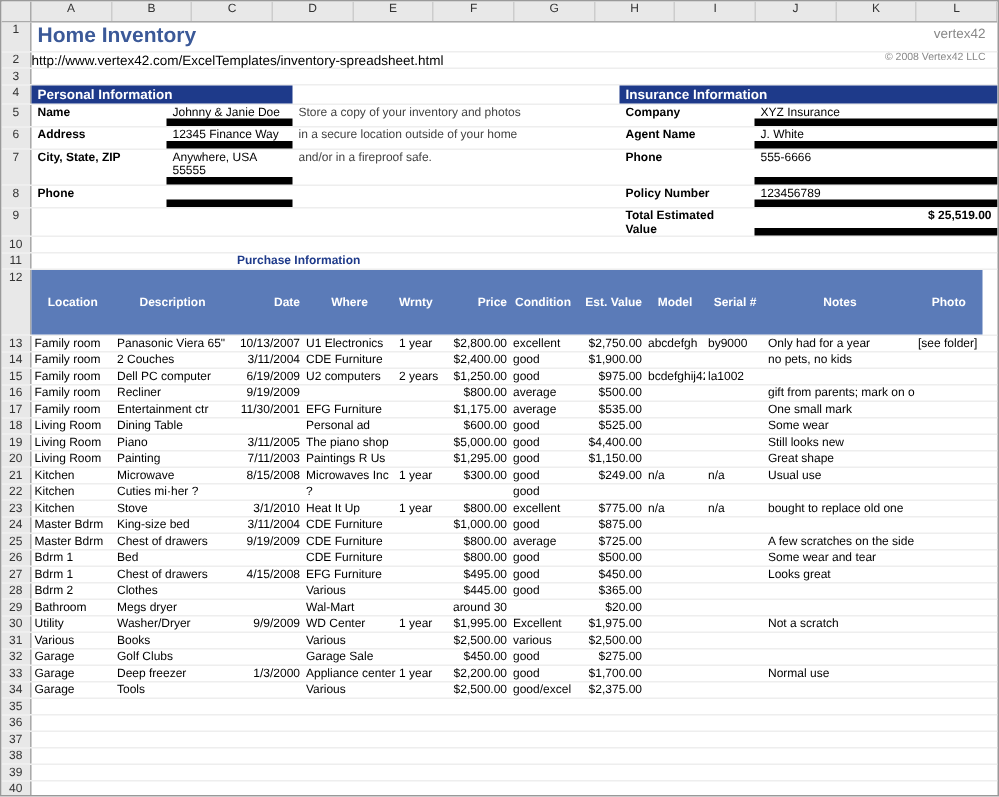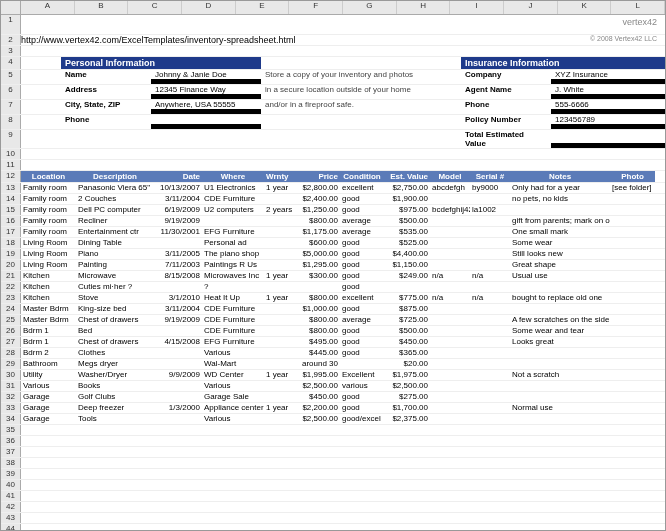--- a/index.html
+++ b/index.html
@@ -8,38 +8,38 @@
 .colhead { display: flex; height: 14px; background: #e8e8e8; border-bottom: 1px solid #aaa; }
 .colhead .rh { width: 20px; border-right: 1px solid #aaa; }
 .colhead .ch { flex: 1; text-align: center; font-size: 8px; color: #333; border-right: 1px solid #ccc; min-width: 50px; }
 .row { display: flex; min-height: 11px; border-bottom: 1px solid #eee; }
 .row .rn { width: 20px; text-align: center; font-size: 8px; color: #333; background: #e8e8e8; border-right: 1px solid #aaa; flex-shrink: 0; }
 .row .cell { padding: 0 2px; font-size: 8px; overflow: hidden; white-space: nowrap; }
 .title-row { height: 20px; }
 .title-row .title { color: #3b5998; font-size: 14px; font-weight: bold; padding-left: 4px; }
 .section-hdr { background: #1e3a8a; color: #fff; font-weight: bold; padding: 1px 4px; font-size: 9px; }
 .note-text { font-size: 8px; color: #444; padding: 0 4px; }
-.tbl-hdr { background: #5b7bb8; color: #fff; font-weight: bold; font-size: 8px; text-align: center; padding: 1px 2px; }
+.tbl-hdr { background: #5b7bb8; color: #fff; font-weight: bold; font-size: 8px; text-align: center; padding: 17px 2px; }
 .subhdr { color: #1e3a8a; font-weight: bold; font-size: 8px; padding: 0 4px; }
 .copyright { font-size: 7px; color: #888; text-align: right; padding-right: 8px; }
 .flex1 { flex: 1; }
 .c-loc { width: 55px; }
 .c-desc { width: 78px; }
 .c-date { width: 48px; text-align: right; }
 .c-where { width: 62px; }
 .c-wrty { width: 30px; text-align: left; }
 .c-price { width: 46px; text-align: right; }
 .c-cond { width: 44px; }
 .c-est { width: 46px; text-align: right; }
 .c-model { width: 40px; }
 .c-serial { width: 40px; }
 .c-notes { width: 100px; }
 .c-photo { width: 45px; }
 .info-block { display: flex; }
-.info-left { width: 200px; margin-left: 40px; }
+.info-left { width: 174px; }
 .info-mid { width: 200px; }
 .info-right { width: 252px; margin-left: auto; }
 .ir { display: flex; min-height: 11px; }
 .ir .lbl { width: 90px; font-weight: bold; font-size: 8px; padding: 0 4px; }
 .ir .val { flex: 1; border-bottom: 5px solid #000000; font-size: 8px; padding: 0 4px; }
 .total-val { text-align: right; font-weight: bold; }
 .logo { position: absolute; top: 16px; right: 8px; font-size: 9px; color: #888; }
 </style>
 </head>
 <body>
@@ -58,20 +58,21 @@
     <div class="ch c-cond">G</div>
     <div class="ch c-est">H</div>
     <div class="ch c-model">I</div>
     <div class="ch c-serial">J</div>
     <div class="ch c-notes">K</div>
     <div class="ch c-photo">L</div>
   </div>
 
   <div class="row title-row">
     <div class="rn">1</div>
+    <div class="title">Home Inventory</div>
   </div>
 
   <div class="row">
     <div class="rn">2</div>
     <div class="link flex1">http://www.vertex42.com/ExcelTemplates/inventory-spreadsheet.html</div>
     <div class="copyright">© 2008 Vertex42 LLC</div>
   </div>
 
   <div class="row">
       <div class="rn">3</div>
@@ -165,20 +166,21 @@
 
   <div class="row">
       <div class="rn">10</div>
       <div class="flex1"></div>
     </div>
 
   <div class="row">
     <div class="rn">11</div>
     <div class="cell c-loc"></div>
       <div class="cell c-desc"></div>
+    <div class="subhdr" style="width:186px">Purchase Information</div>
   </div>
 
   <div class="row">
     <div class="rn">12</div>
     <div class="tbl-hdr c-loc">Location</div>
     <div class="tbl-hdr c-desc">Description</div>
     <div class="tbl-hdr c-date">Date</div>
     <div class="tbl-hdr c-where">Where</div>
     <div class="tbl-hdr c-wrty">Wrnty</div>
     <div class="tbl-hdr c-price">Price</div>

